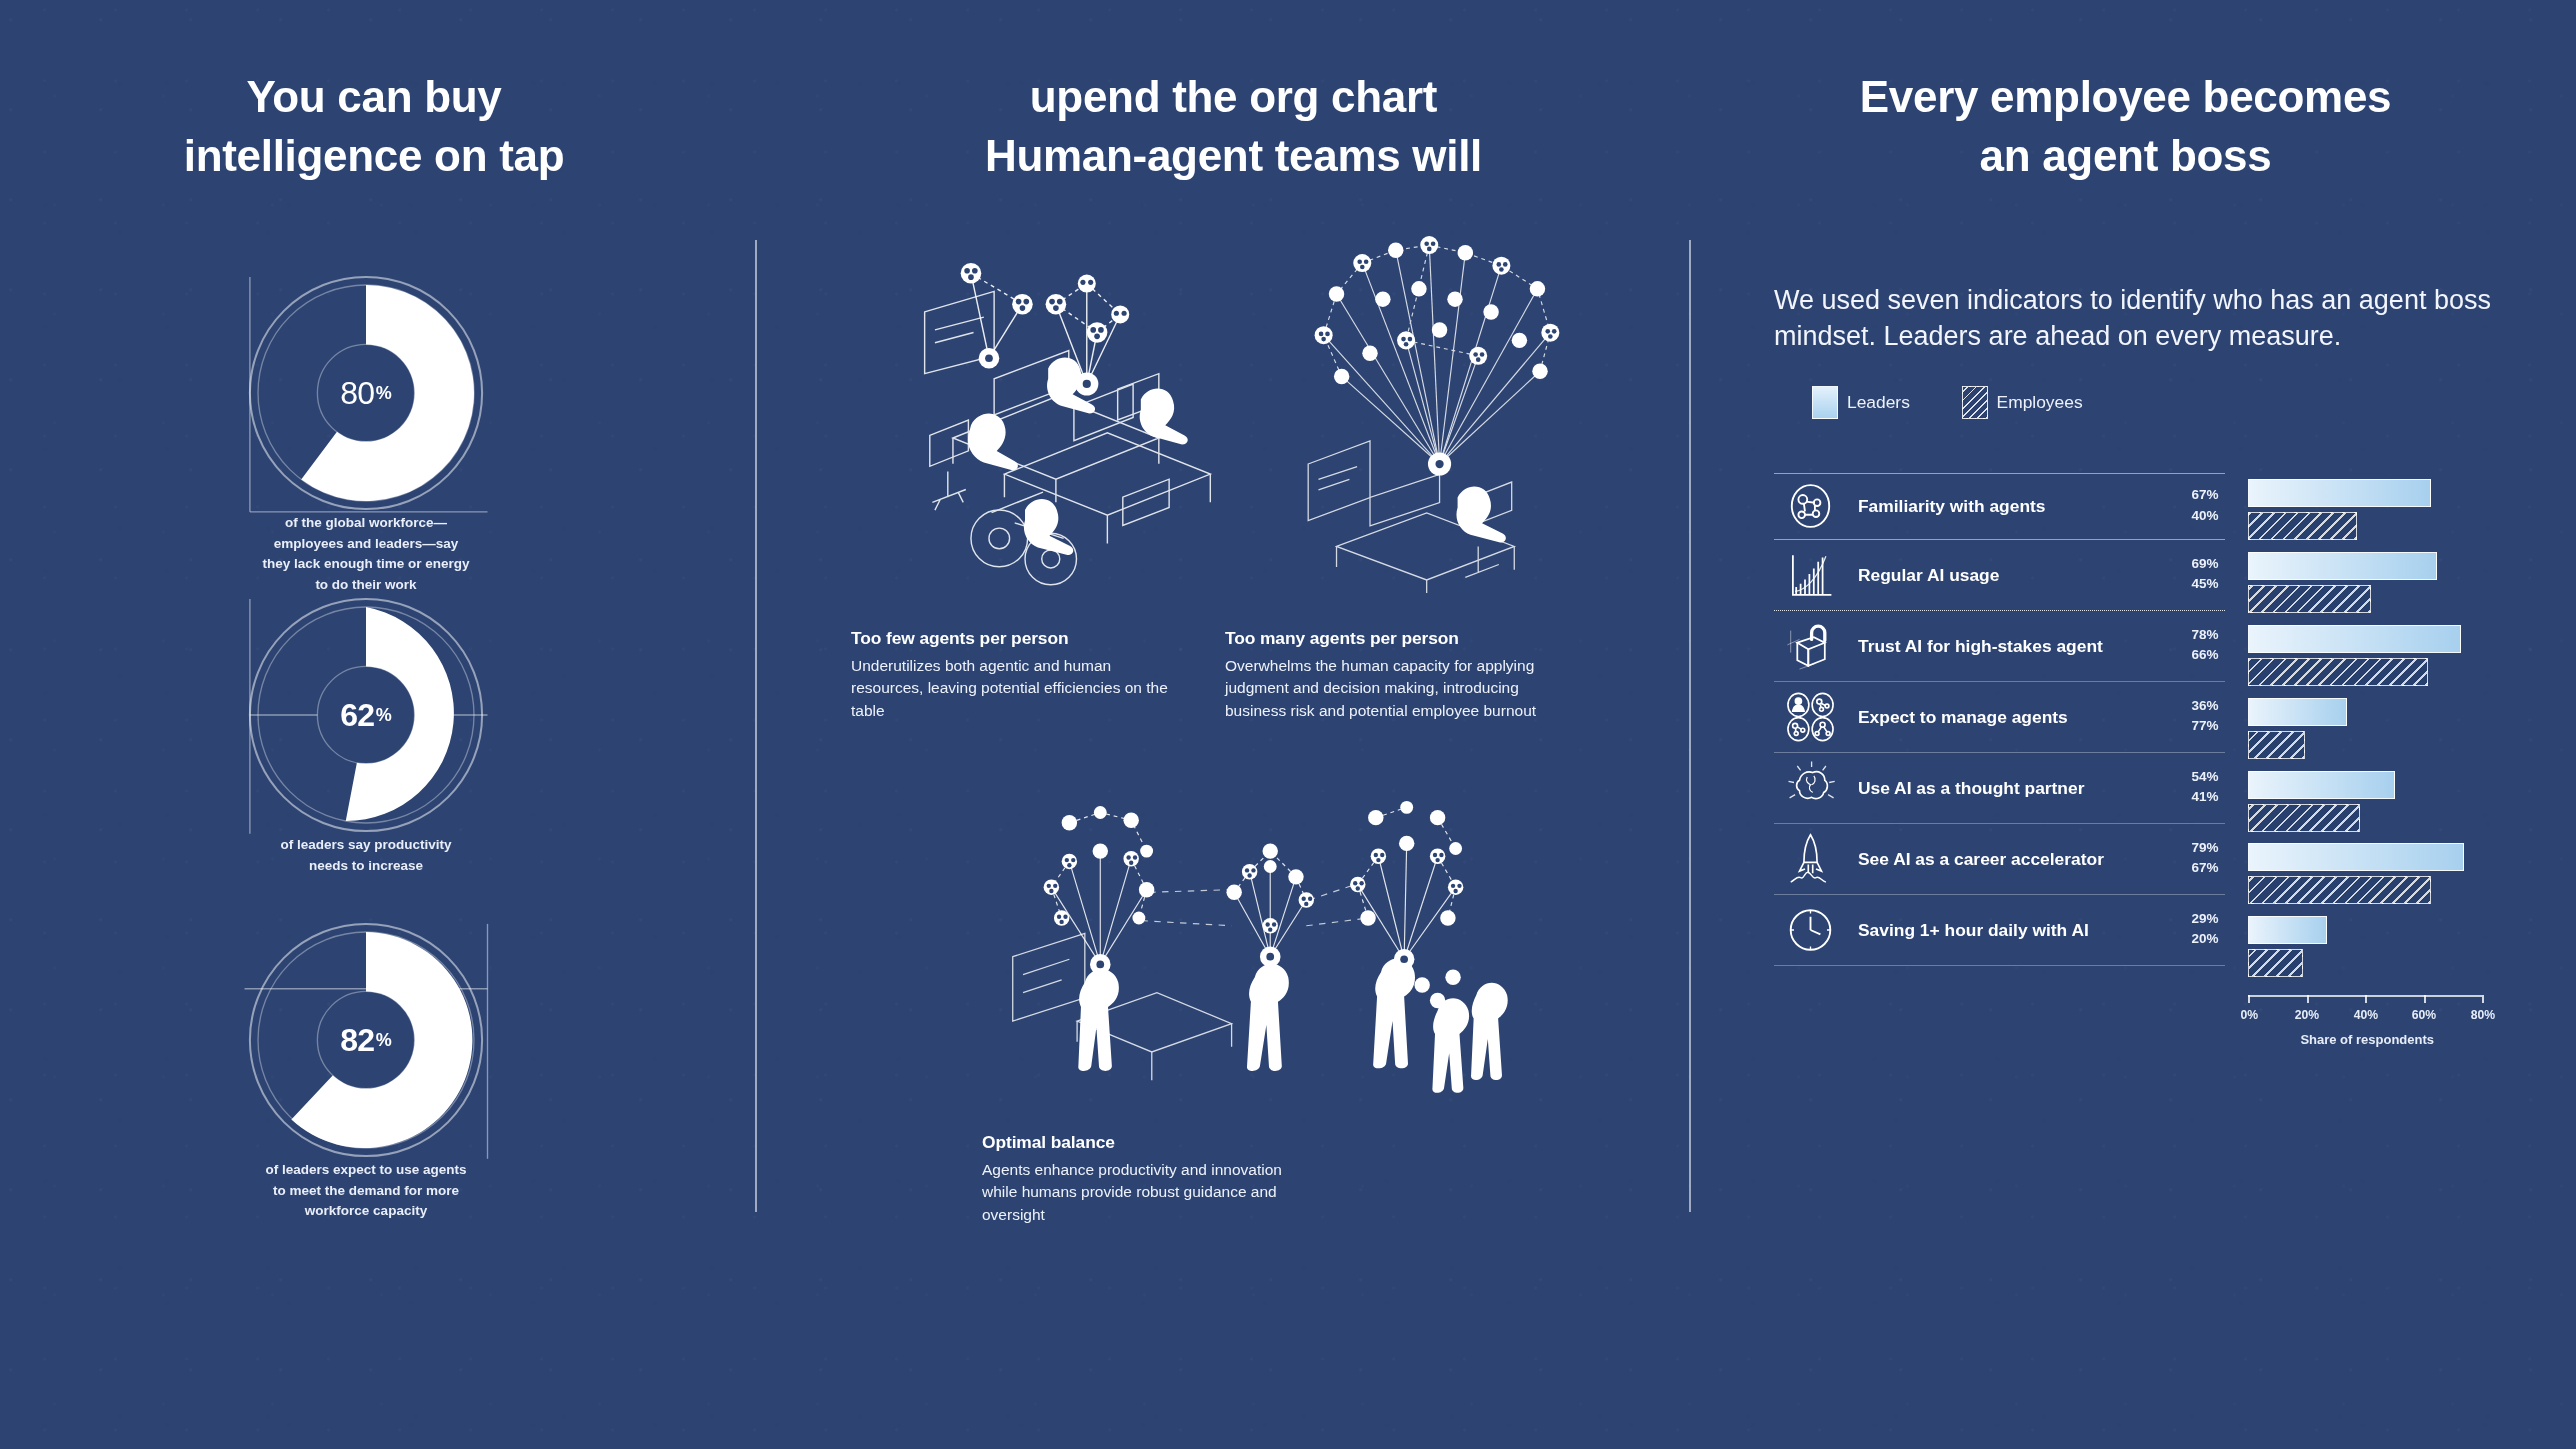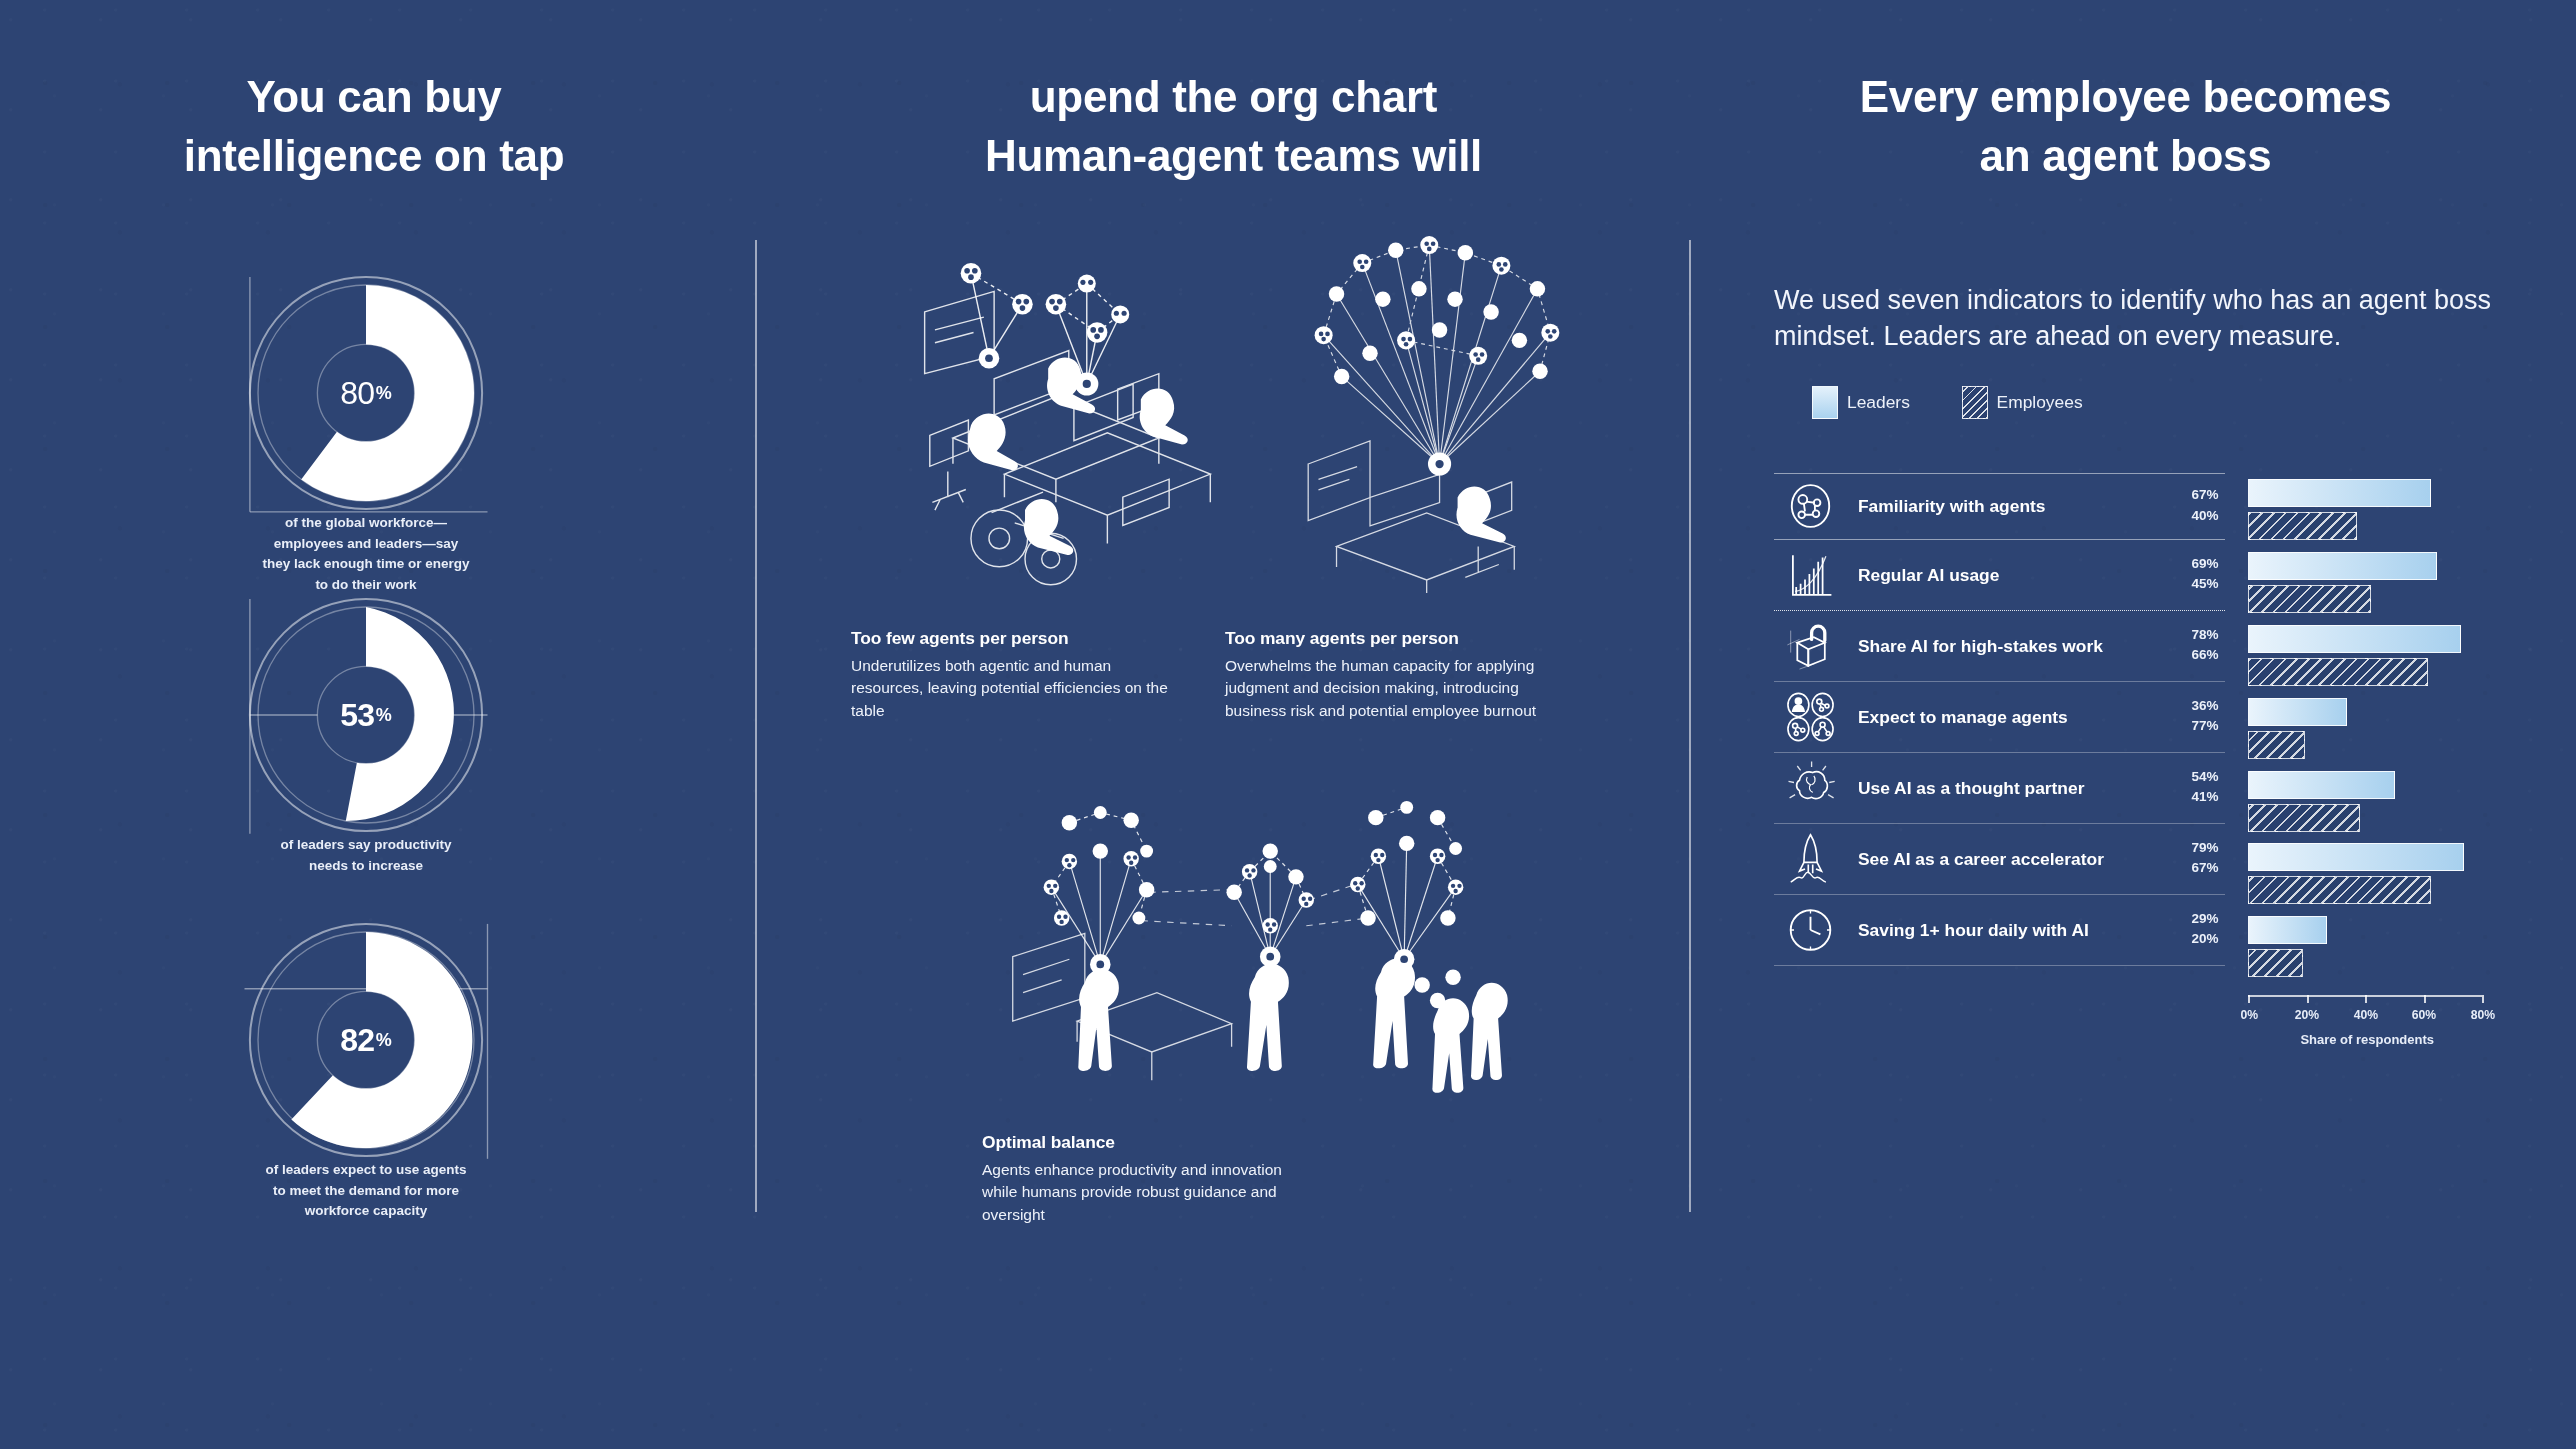--- a/index.html
+++ b/index.html
@@ -180,21 +180,21 @@
           <line x1="14" y1="100" x2="190" y2="100"></line>
         </g>
         <circle cx="100" cy="100" r="86" fill="none" stroke="rgba(255,255,255,.5)" stroke-width="1.5"></circle>
         <circle cx="100" cy="100" r="80" fill="none" stroke="rgba(255,255,255,.35)" stroke-width="1"></circle>
 
         <path d="M100,20 A80,80 0 0 1 85.0,178.6 L100,100 Z" fill="#ffffff"></path>
         <circle cx="100" cy="100" r="36" fill="#2d4473"></circle>
         <circle cx="100" cy="100" r="36" fill="none" stroke="rgba(255,255,255,.35)" stroke-width="1"></circle>
       </svg>
       <div style="position:absolute; left:0; top:0; width:270px; height:270px; display:flex; align-items:center; justify-content:center;">
-        <span style="font-size:32px; font-weight:800; letter-spacing:-0.6px;">53</span>
+        <span style="font-size:32px; font-weight:800; letter-spacing:-0.6px;">62</span>
           <span style="font-size:18px; font-weight:800; vertical-align:super; margin-left:1.3px;">%</span>
       </div>
     </div>
     <div class="donut-cap" style="top:255px; width:213px;">of leaders say productivity needs to increase</div>
   </div>
 
   <div class="donut-block" style="left:231px; top:905px;">
     <div class="donut-wrap">
       <svg width="270" height="270" viewBox="0 0 200 200">
         <g stroke="rgba(255,255,255,.45)" stroke-width="1" fill="none">
@@ -594,21 +594,21 @@
         <svg viewBox="0 0 100 100">
             <g fill="none" stroke="#ffffff" stroke-width="3.2">
           <path d="M26 44 L56 34 L76 44 L46 56 Z"></path>
           <path d="M26 44 L26 76 L46 86 L46 56"></path>
           <path d="M46 56 L46 86 L76 74 L76 44"></path>
           <path d="M52 38 L52 26 a12 12 0 0 1 24 0 L76 40" stroke-width="6" stroke-linecap="round"></path>
           <path d="M14 22 L14 62 M8 48 L30 38 M58 82 L30 92" stroke-width="1.6" opacity=".5"></path>
         </g>
           </svg>
       </div>
-      <div class="row-label">Share AI for high-stakes work</div>
+      <div class="row-label">Trust AI for high-stakes agent</div>
       <div class="vals">
         <span>78%</span>
         <span>66%</span>
       </div>
     </div>
 
     <div class="brow" style="height:71px;">
       <div class="rule faint"></div>
       <div class="icon-cell">
         <svg viewBox="0 0 100 100">

